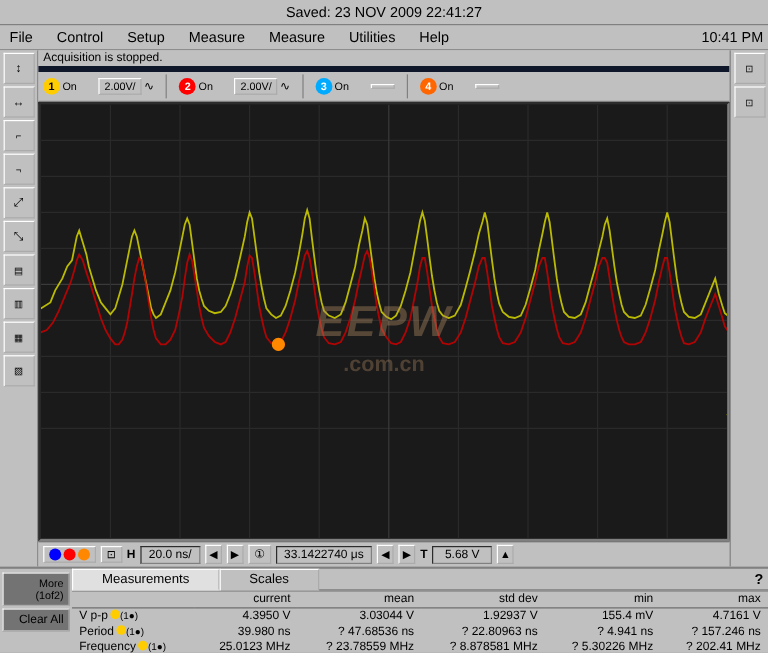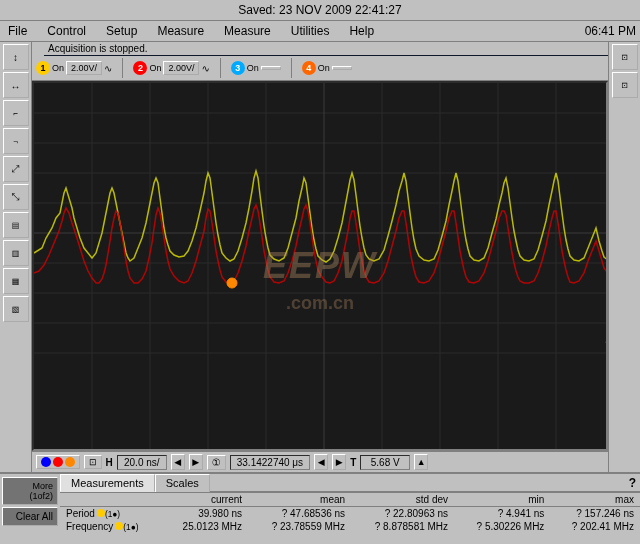--- a/index.html
+++ b/index.html
@@ -82,22 +82,21 @@
       display: flex;
       flex-direction: column;
     }
 
     
     #status-bar {
       background: #c0c0c0;
       padding: 1px 4px;
       font-size: 10px;
       color: #000;
-      border-bottom: 1px solid #0f172a;
-      margin-left: 12px;
+      border-bottom: 5px solid #0f172a;
     }
 
     
     #channel-bar {
       background: #c0c0c0;
       display: flex;
       align-items: center;
       padding: 2px 4px;
       gap: 8px;
       border-bottom: 1px solid #808080;
@@ -128,20 +127,21 @@
       color: #000;
     }
     .volt-btn {
       background: #c0c0c0;
       border: 1px outset #fff;
       font-size: 9px;
       padding: 1px 3px;
       cursor: pointer;
       min-width: 36px;
       text-align: center;
+      margin-left: 16px;
     }
     .wave-icon {
       font-size: 10px;
       color: #000;
     }
     .ch-divider {
       width: 1px;
       height: 20px;
       background: #808080;
       margin: 0 2px;
@@ -283,21 +283,21 @@
       text-align: right;
       width: 56px;
     }
 
     #meas-tabs {
       display: flex;
       gap: 0;
       border-bottom: 1px solid #808080;
     }
     .meas-tab {
-      padding: 2px 10px;
+      padding: 2px 24px;
       font-size: 11px;
       cursor: pointer;
       border: 1px outset #fff;
       border-bottom: none;
       background: #c0c0c0;
     }
     .meas-tab.active {
       background: #e0e0e0;
       border-bottom: 1px solid #e0e0e0;
     }
@@ -355,21 +355,21 @@
 <div id="menu-bar">
   <div id="menu-items">
     <span class="menu-item">File</span>
     <span class="menu-item">Control</span>
     <span class="menu-item">Setup</span>
     <span class="menu-item">Measure</span>
     <span class="menu-item">Measure</span>
     <span class="menu-item">Utilities</span>
     <span class="menu-item">Help</span>
   </div>
-  <span id="clock">06:41 PM</span>
+  <span id="clock">10:41 PM</span>
 </div>
 
 <div id="instrument-area">
 
   <div id="left-sidebar">
     <div class="sidebar-btn">↕</div>
     <div class="sidebar-btn">↔</div>
     <div class="sidebar-btn" style="font-size:8px;">⌐</div>
     <div class="sidebar-btn" style="font-size:8px;">¬</div>
     <div class="sidebar-btn">⤢</div>
@@ -518,20 +518,28 @@
           <tr>
             <th></th>
             <th>current</th>
             <th>mean</th>
             <th>std dev</th>
             <th>min</th>
             <th>max</th>
           </tr>
         </thead>
         <tbody>
+          <tr>
+            <td>V p-p<span class="ch-indicator ci-yellow"></span><small>(1●)</small></td>
+            <td>4.3950 V</td>
+            <td>3.03044 V</td>
+            <td>1.92937 V</td>
+            <td>155.4 mV</td>
+            <td>4.7161 V</td>
+          </tr>
           <tr>
             <td>Period<span class="ch-indicator ci-yellow"></span><small>(1●)</small></td>
             <td>39.980 ns</td>
             <td>? 47.68536 ns</td>
             <td>? 22.80963 ns</td>
             <td>? 4.941 ns</td>
             <td>? 157.246 ns</td>
           </tr>
           <tr>
             <td>Frequency<span class="ch-indicator ci-yellow"></span><small>(1●)</small></td>

